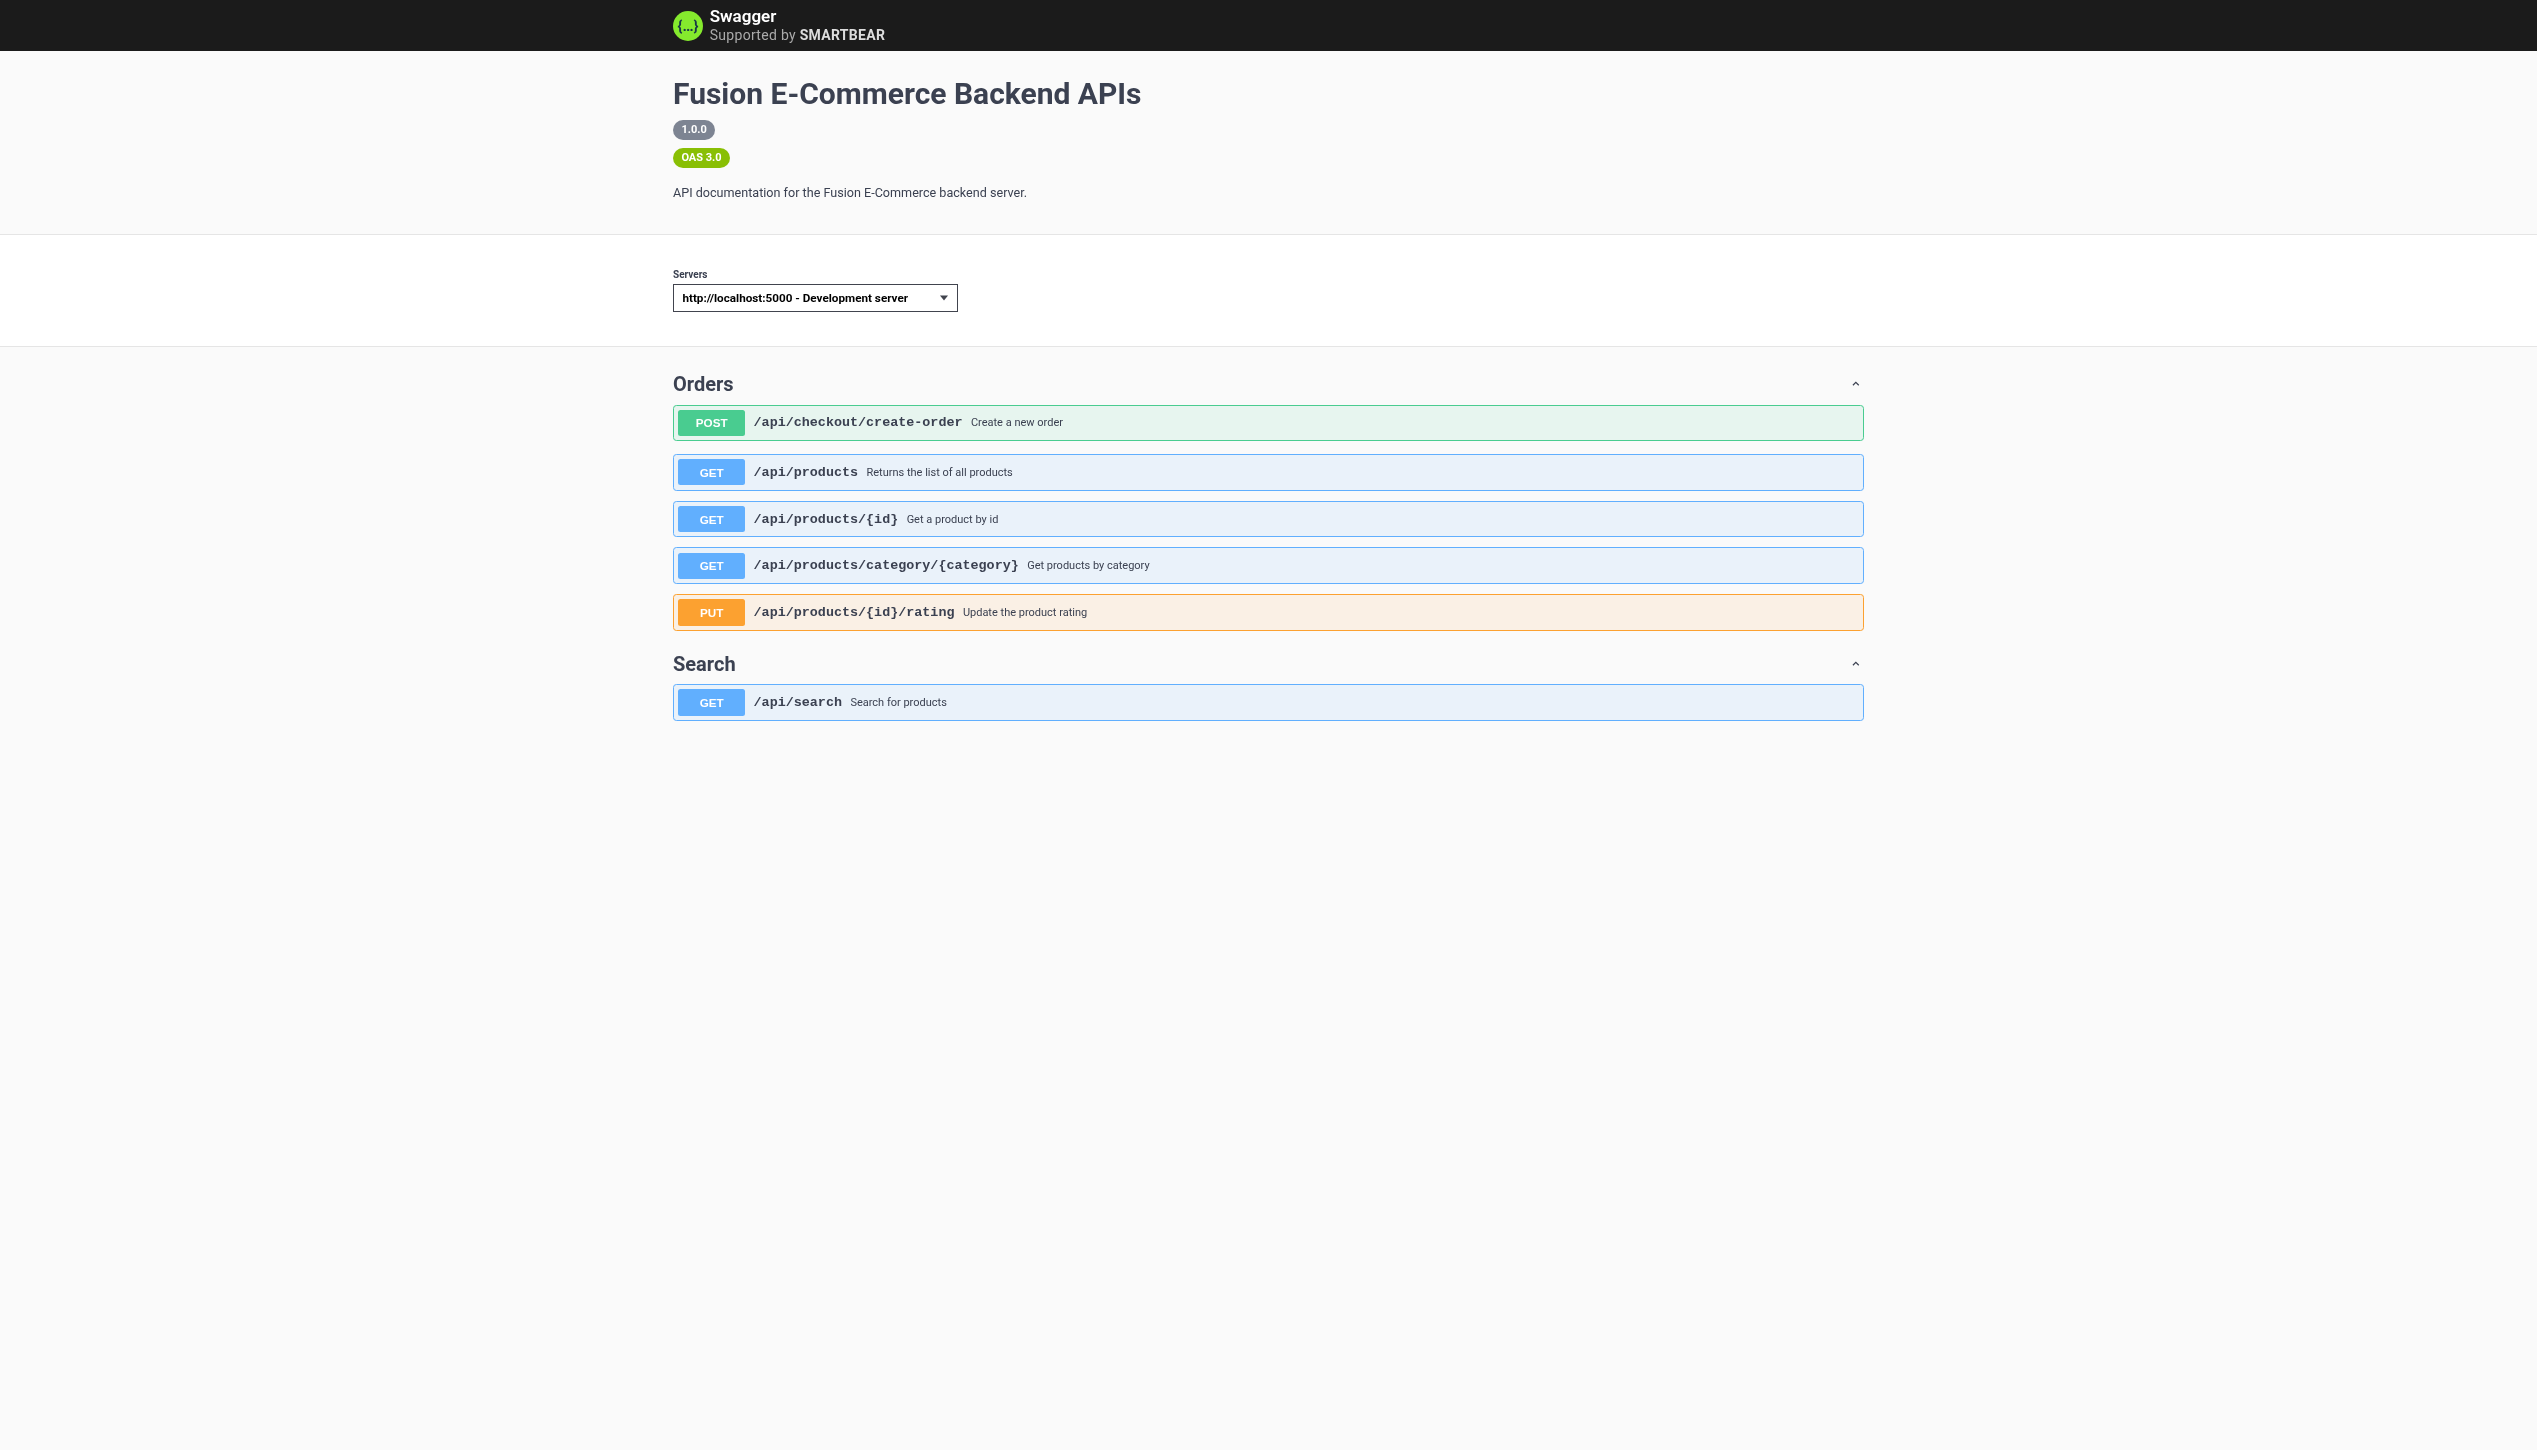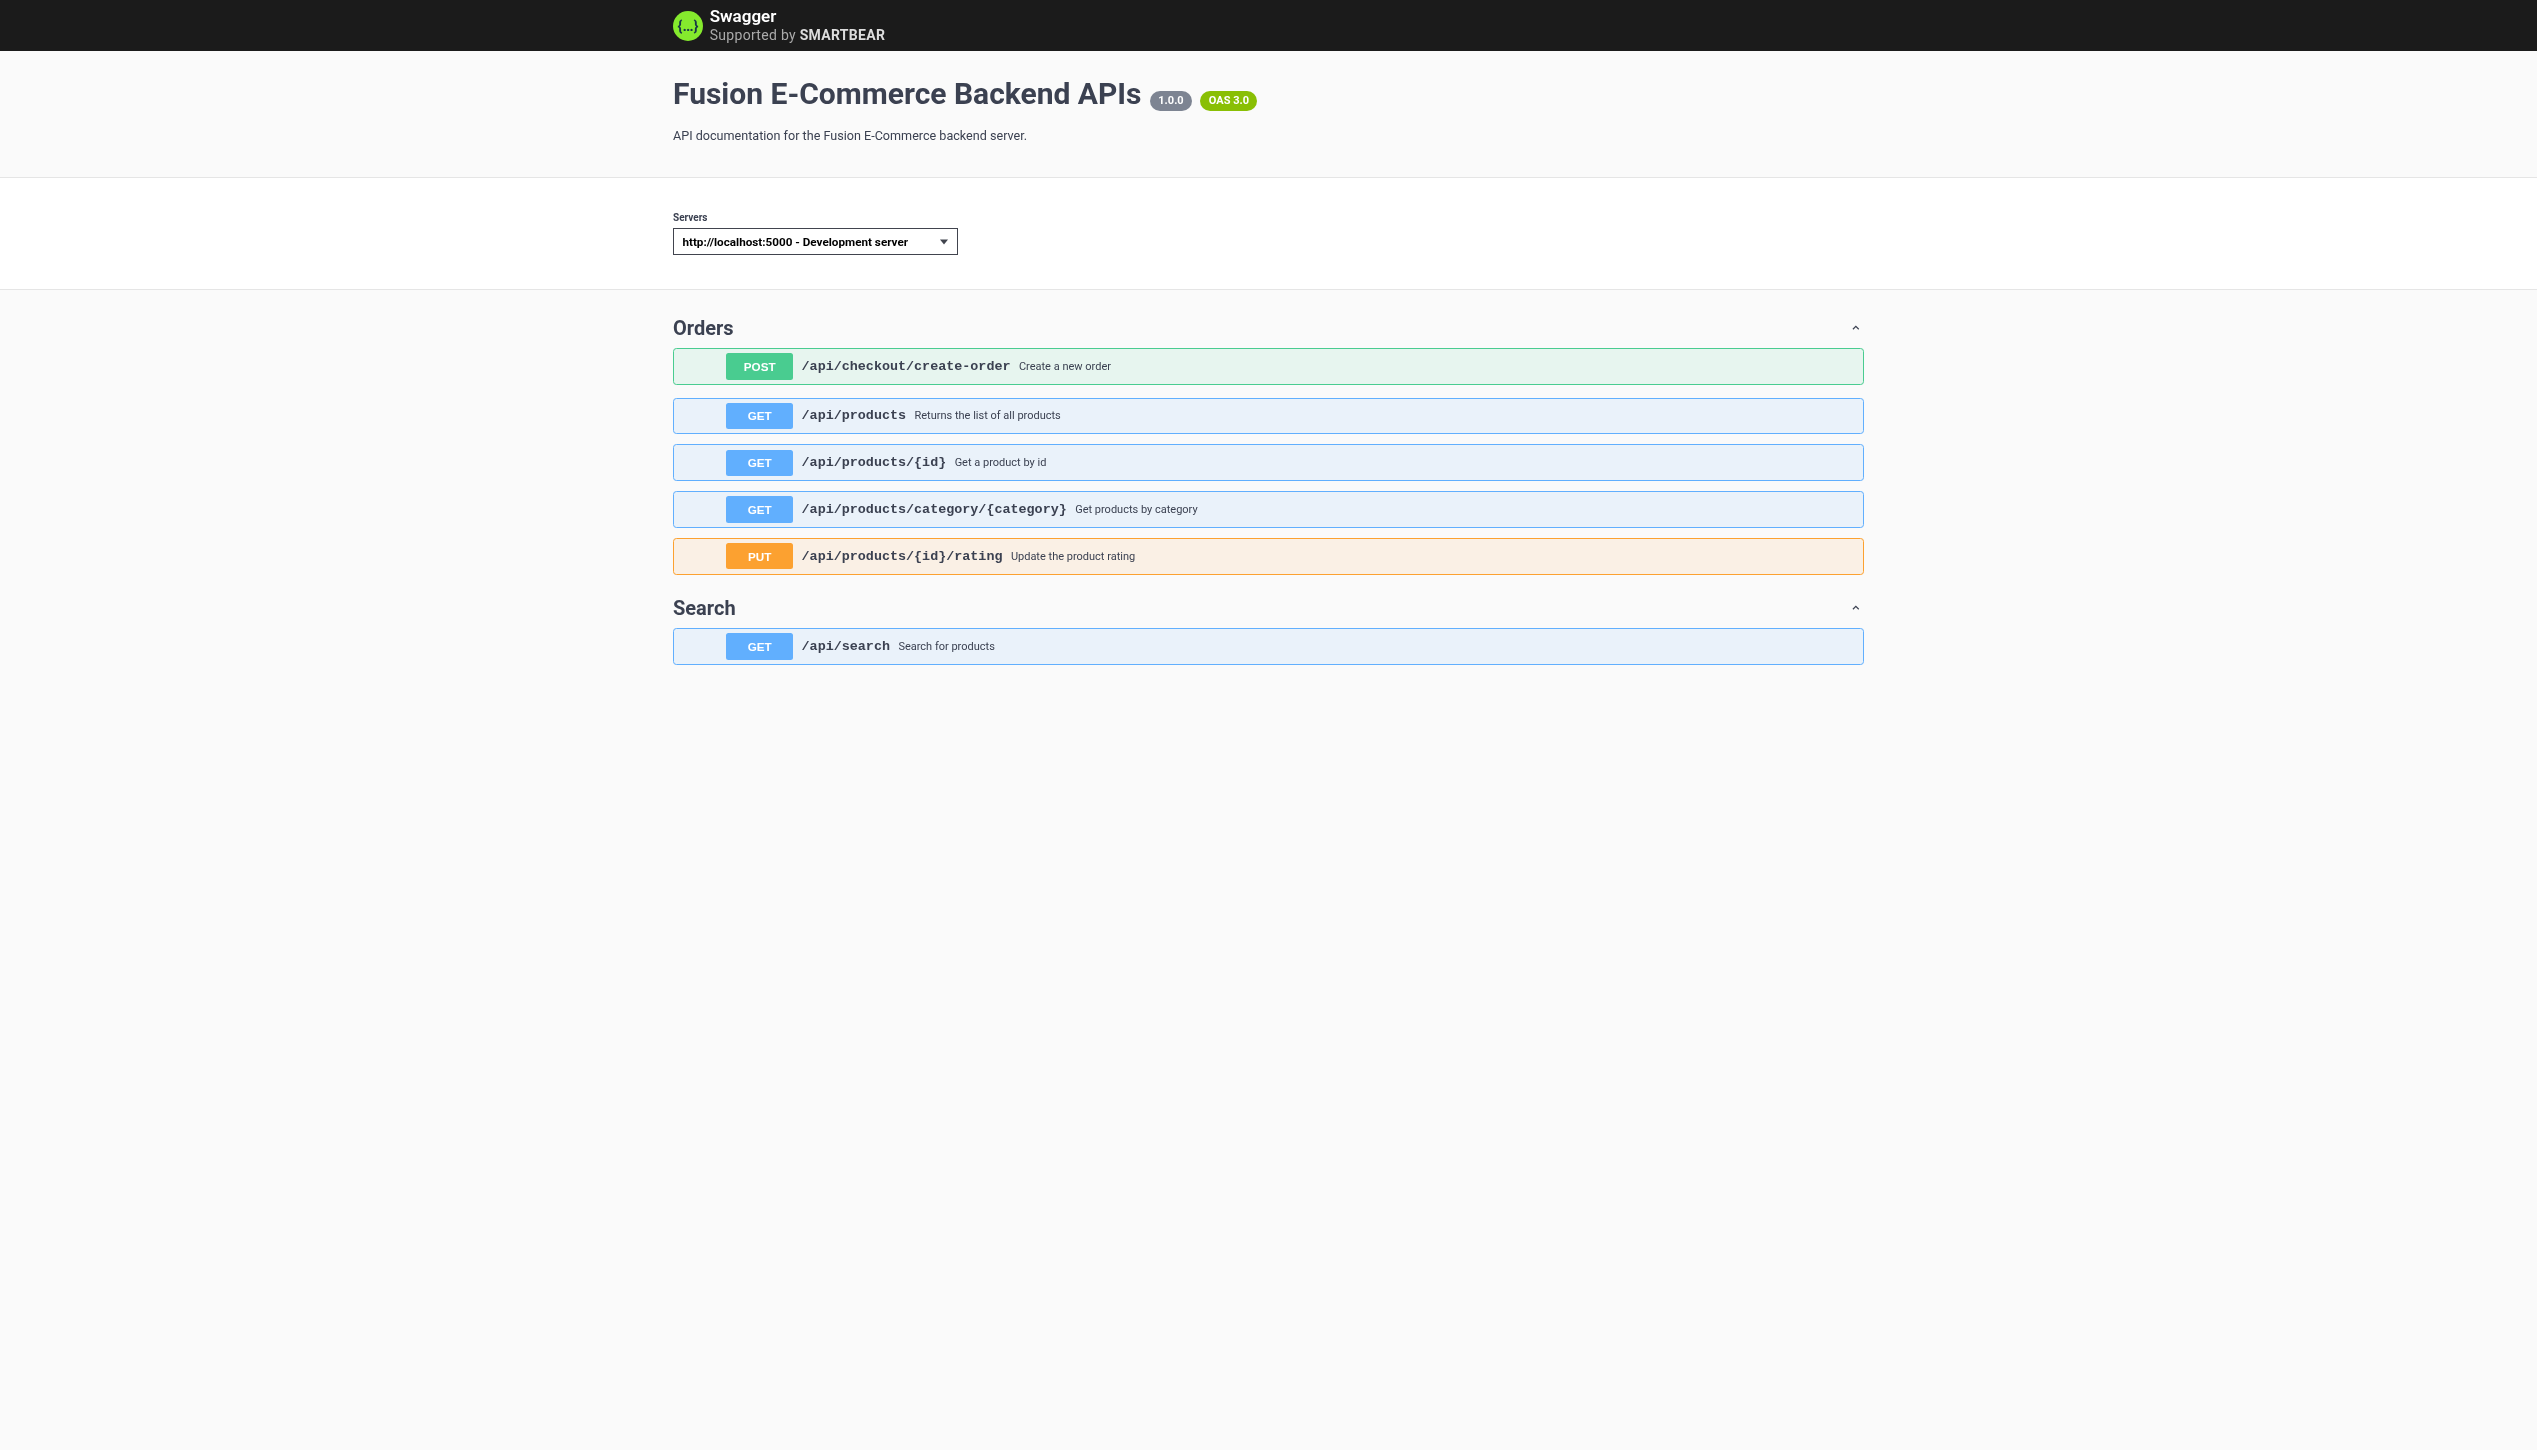--- a/index.html
+++ b/index.html
@@ -8,21 +8,21 @@
     .topbar { background: #1b1b1b; padding: 8.4px 0; }
     .topbar-inner { max-width: 1225px; margin: 0 auto; padding: 0 17px; display: flex; align-items: center; }
     .logo-wrap { display: flex; align-items: center; gap: 6.7px; }
     .logo-circle { width: 30px; height: 30px; background: #85ea2d; border-radius: 50%; display: flex; align-items: center; justify-content: center; font-size: 15px; color: #173647; font-weight: bold; }
     .logo-text { color: #fff; }
     .logo-text .brand { font-size: 17px; font-weight: 600; display: block; line-height: 1; }
     .logo-text .tagline { font-size: 14px; color: #aaa; display: block; margin-top: 1.7px; letter-spacing: 0.3px; }
     .logo-text .tagline strong { color: #ddd; }
     
     .info-section { max-width: 1225px; margin: 0 auto; padding: 25px 17px 34px; }
-    .title-row { display: flex; align-items: baseline; gap: 8.4px; flex-wrap: wrap; }
+    .title-row { display: flex; align-items: baseline; gap: 8.4px; flex-wrap: wrap; flex-direction: column; }
     .api-title { font-size: 30px; font-weight: 700; color: #3b4151; }
     .version-badge { background: #7d8492; color: #fff; padding: 3.4px 8.4px; border-radius: 11.7px; font-size: 11px; font-weight: 700; vertical-align: super; text-align: center; }
     .oas-badge { background: #89bf04; color: #fff; padding: 3.4px 8.4px; border-radius: 11.7px; font-size: 11px; font-weight: 700; vertical-align: super; }
     .api-desc { margin-top: 17px; font-size: 12.6px; color: #3b4151; }
     
     .servers-section { background: #fff; border-top: 0.8px solid rgba(0,0,0,0.1); border-bottom: 0.8px solid rgba(0,0,0,0.1); padding: 17px 0; }
     .servers-inner { max-width: 1225px; margin: 17px auto; padding: 0 17px; }
     .servers-label { font-size: 10px; font-weight: 700; margin-bottom: 4.2px; display: block; }
     .server-select { border: 1.7px solid #41444e; padding: 5.9px 34px 5.9px 8.4px; font-size: 11.7px; font-weight: 700; background: #fff; min-width: 285px; appearance: none; position: relative; font-family: inherit; }
     .select-wrap { position: relative; display: inline-block; }
@@ -30,21 +30,21 @@
     
     .operations { max-width: 1225px; margin: 0 auto; padding: 17px; }
     .tag-section { margin-bottom: 12.6px; }
     .tag-header { display: flex; align-items: center; justify-content: space-between; padding: 8.4px 0; cursor: pointer; }
     .tag-name { font-size: 20px; font-weight: 700; color: #3b4151; }
     .collapse-icon { width: 17px; height: 17px; display: flex; align-items: center; justify-content: center; }
     .collapse-icon svg { width: 11.7px; height: 11.7px; }
     
     .opblock { border-radius: 3.4px; margin: 0 0 10px 0; border: 0.8px solid; }
     .opblock-summary { display: flex; align-items: center; padding: 4.2px; cursor: pointer; }
-    .method-badge { font-size: 11.7px; font-weight: 700; color: #fff; text-align: center; padding: 6.7px 0; width: 67px; border-radius: 2.5px; font-family: -apple-system, sans-serif; margin-left: 48px; }
+    .method-badge { font-size: 11.7px; font-weight: 700; color: #fff; text-align: center; padding: 6.7px 0; width: 67px; border-radius: 2.5px; font-family: -apple-system, sans-serif; }
     .op-path { font-family: "SFMono-Regular", Consolas, "Liberation Mono", Menlo, monospace; font-size: 13.4px; font-weight: 600; padding: 0 8.4px; color: #3b4151; word-break: break-word; }
     .op-desc { font-size: 11px; color: #3b4151; flex: 1; }
     .op-expand { padding: 0 8.4px; }
     
     .opblock-post { background: rgba(73,204,144,0.1); border-color: #49cc90; }
     .opblock-post .method-badge { background: #49cc90; }
     .opblock-get { background: rgba(97,175,254,0.1); border-color: #61affe; }
     .opblock-get .method-badge { background: #61affe; }
     .opblock-put { background: rgba(252,161,48,0.1); border-color: #fca130; }
     .opblock-put .method-badge { background: #fca130; }

